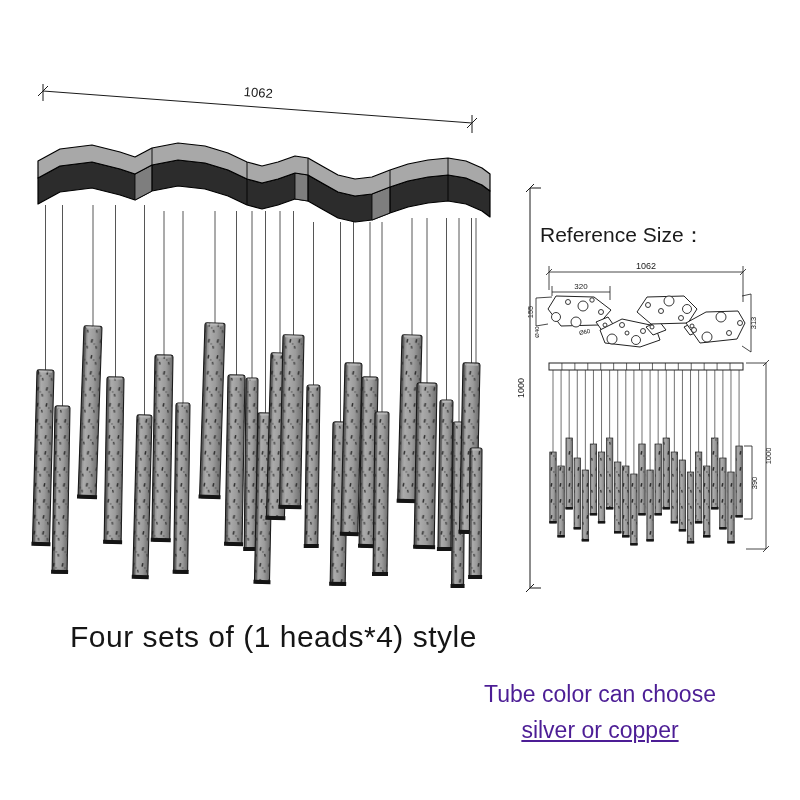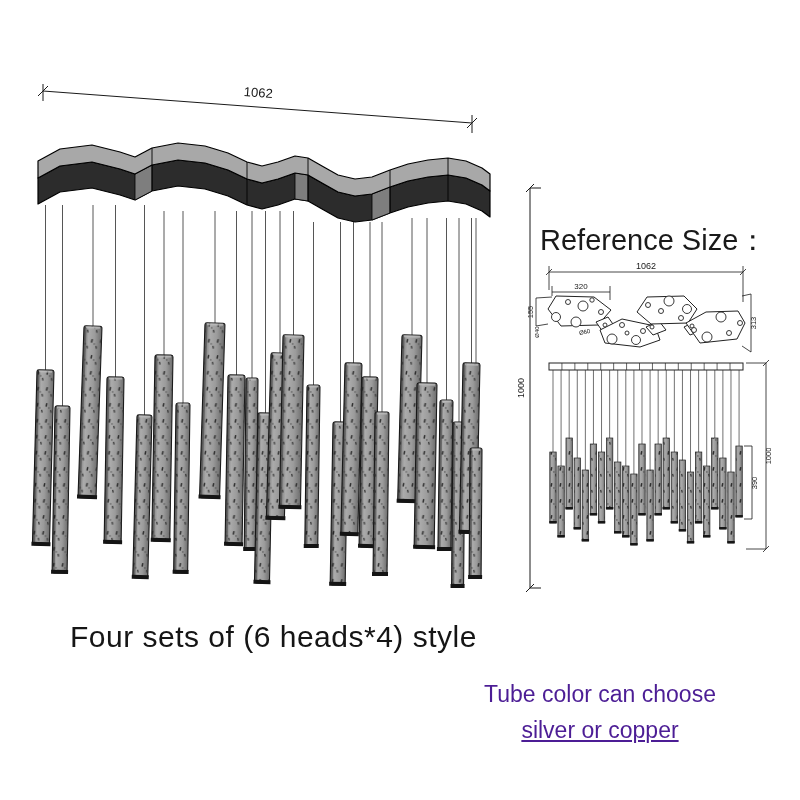--- a/index.html
+++ b/index.html
@@ -1,20 +1,20 @@
 <!DOCTYPE html>
 <html><head>
 <meta charset="utf-8">
 <style>
   html,body{margin:0;padding:0;background:#ffffff;}
   body{width:800px;height:800px;position:relative;overflow:hidden;
        font-family:"Liberation Sans", sans-serif;color:#111;}
   .abs{position:absolute;}
   #caption-main{left:70px;top:620px;font-size:30px;letter-spacing:.5px;color:#151515;}
-  #ref-title{left:540px;top:221px;font-size:29px;color:#1a1a1a;}
+  #ref-title{left:540px;top:221px;font-size:21px;color:#1a1a1a;}
   .note{left:468px;width:264px;text-align:center;font-size:23px;color:#4c1d95;}
   #note-line1{top:681px;}
   #note-line2{top:717px;text-decoration:underline;}
   svg text{font-family:"Liberation Sans", sans-serif;fill:#1a1a1a;}
   .dimtxt{font-size:13px;}
   .dimsm{font-size:9px;}
   .dimxs{font-size:7.5px;}
   .dimtiny{font-size:6px;}
 </style>
 </head>
@@ -500,15 +500,15 @@
     <line x1="763" y1="552" x2="769" y2="546"></line>
     <line x1="752" y1="446" x2="752" y2="519"></line>
     <line x1="744" y1="446" x2="752" y2="446"></line>
     <line x1="744" y1="519" x2="752" y2="519"></line>
   </g>
   <text class="dimxs" x="771" y="456" text-anchor="middle" transform="rotate(-90 771 456)">1000</text>
   <text class="dimxs" x="757" y="483" text-anchor="middle" transform="rotate(-90 757 483)">390</text>
 </svg>
 
 <div class="abs" id="ref-title">Reference Size：</div>
-<div class="abs" id="caption-main">Four sets of (6 heads*4) style</div>
+<div class="abs" id="caption-main">Four sets of (1 heads*4) style</div>
 <div class="abs note" id="note-line1">Tube color can choose</div>
 <div class="abs note" id="note-line2">silver or copper</div>
 
 </body></html>

